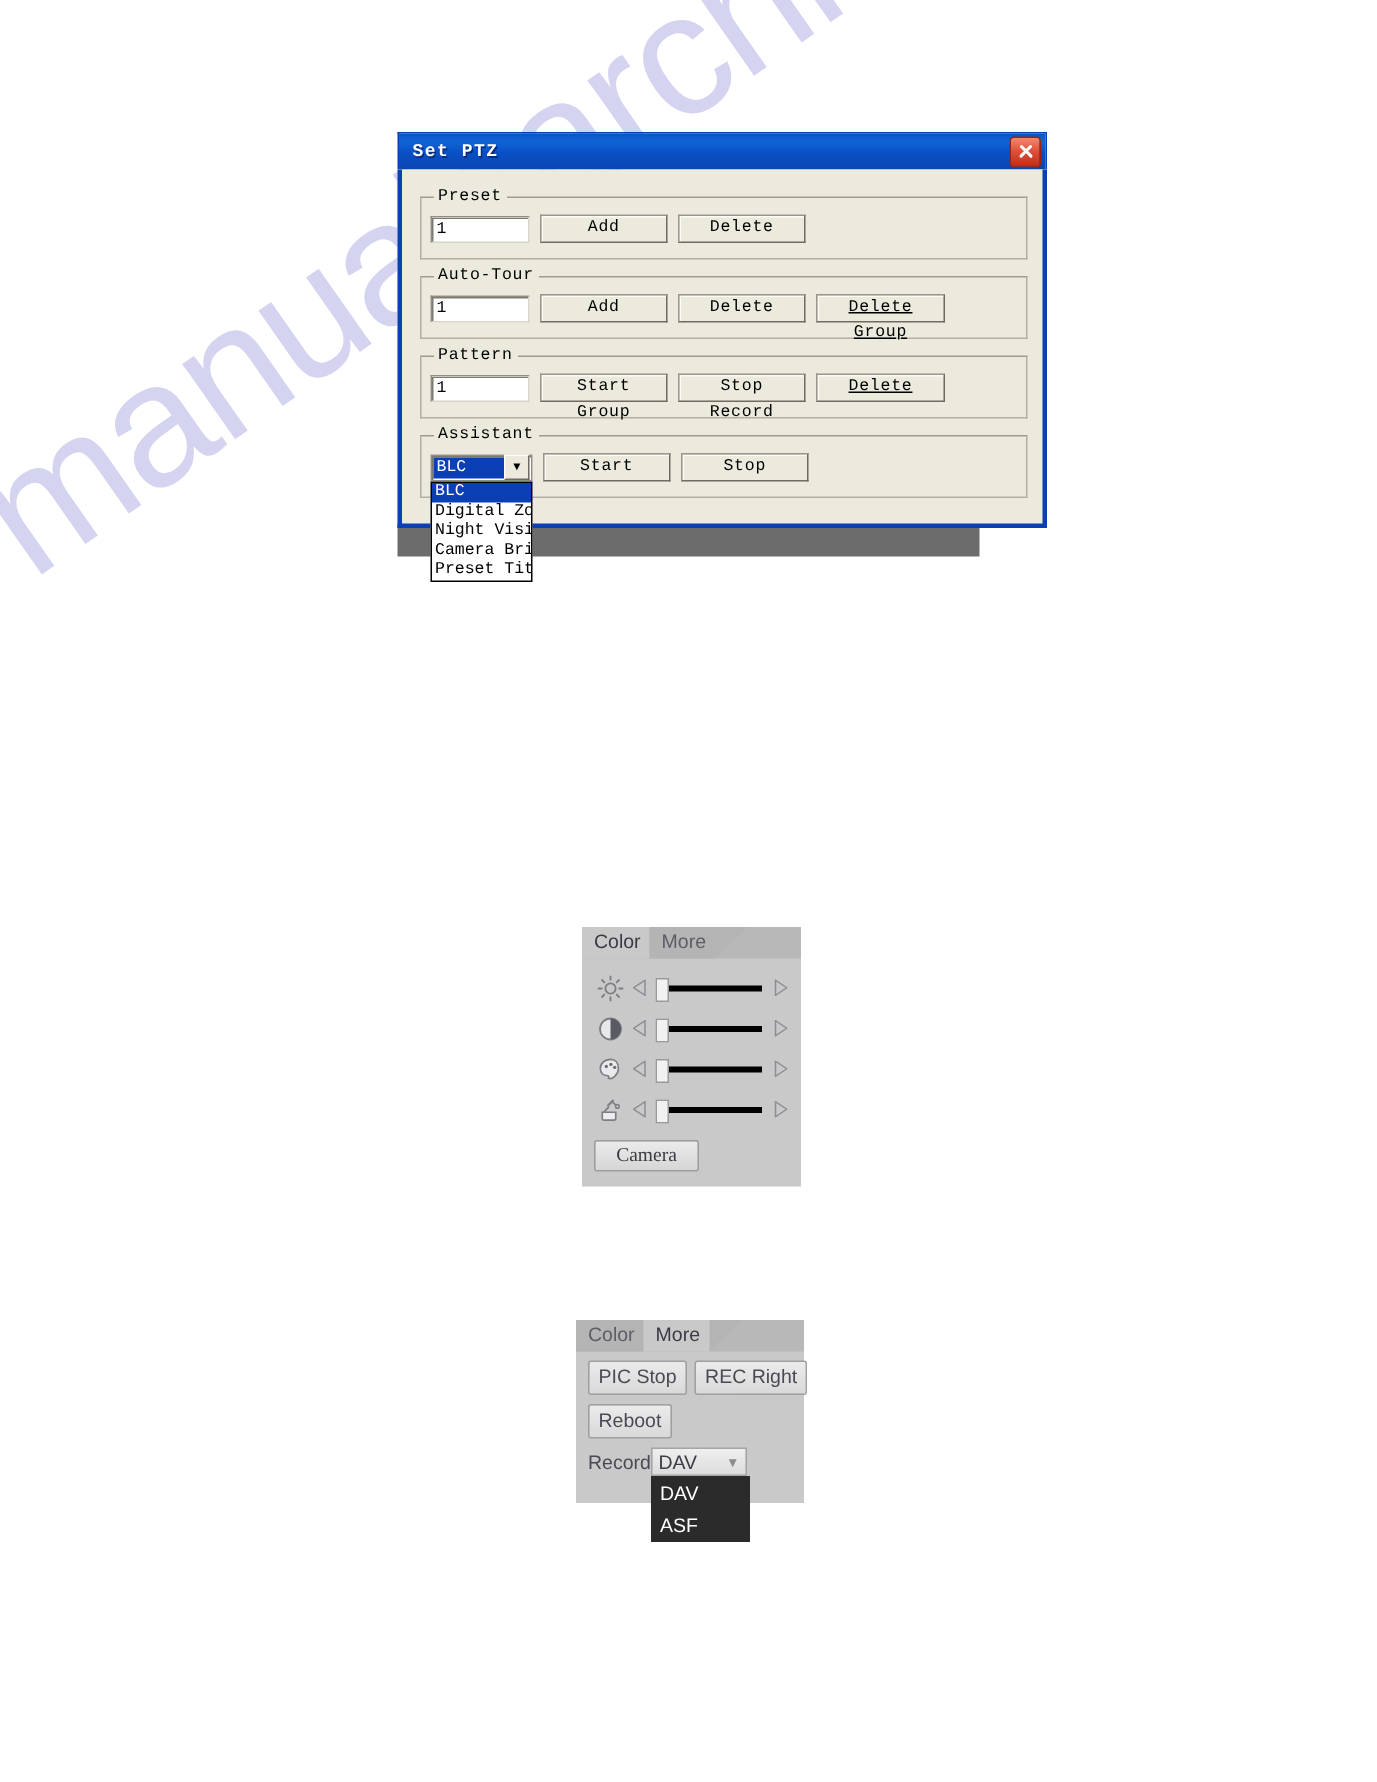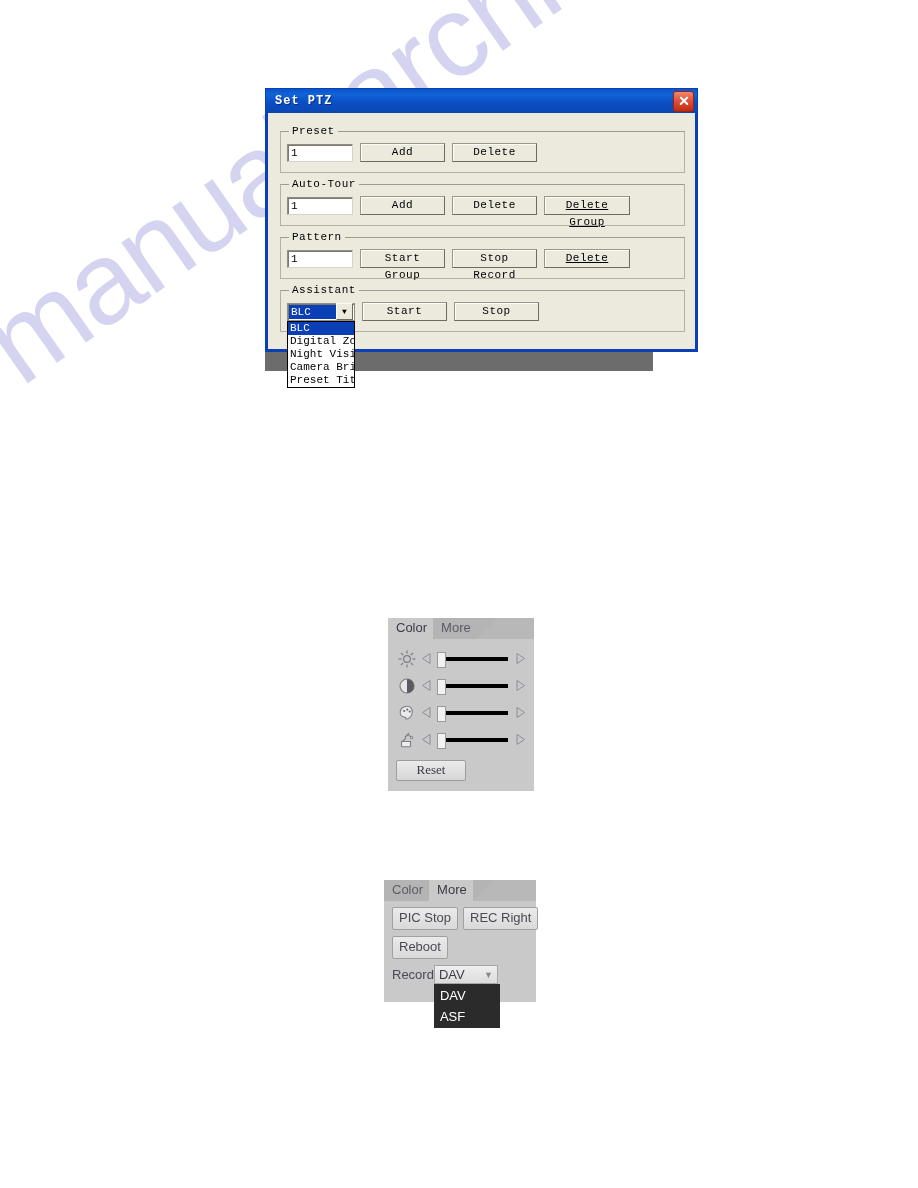--- a/index.html
+++ b/index.html
@@ -496,21 +496,21 @@
         <span class="bar"></span>
         <span class="thumb"></span>
       </span>
       <span class="arrow-r">
         <svg width="9" height="11" viewBox="0 0 9 11">
             <polygon points="1,0.5 1,10.5 8.5,5.5" fill="#c9c9c9" stroke="#8d8d96" stroke-width="1"></polygon>
           </svg>
       </span>
     </div>
 
-    <div class="reset-btn">Reset</div>
+    <div class="reset-btn">Camera</div>
   </div>
 </div>
 
 <div class="cam-panel" id="more-panel" style="left:384px;top:880px;width:152px;">
   <div class="tabs">
     <div class="tab inactive">Color</div>
     <div class="tab active">More</div>
     <div class="tab-slant"></div>
   </div>
   <div class="panel-body" style="padding-bottom:18px;">

